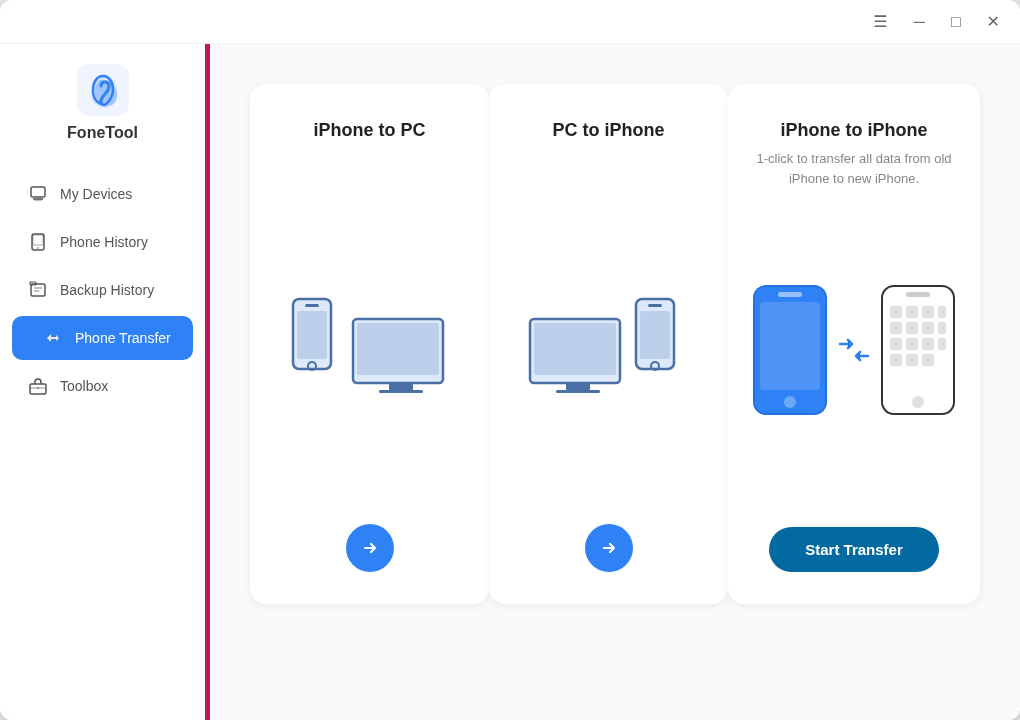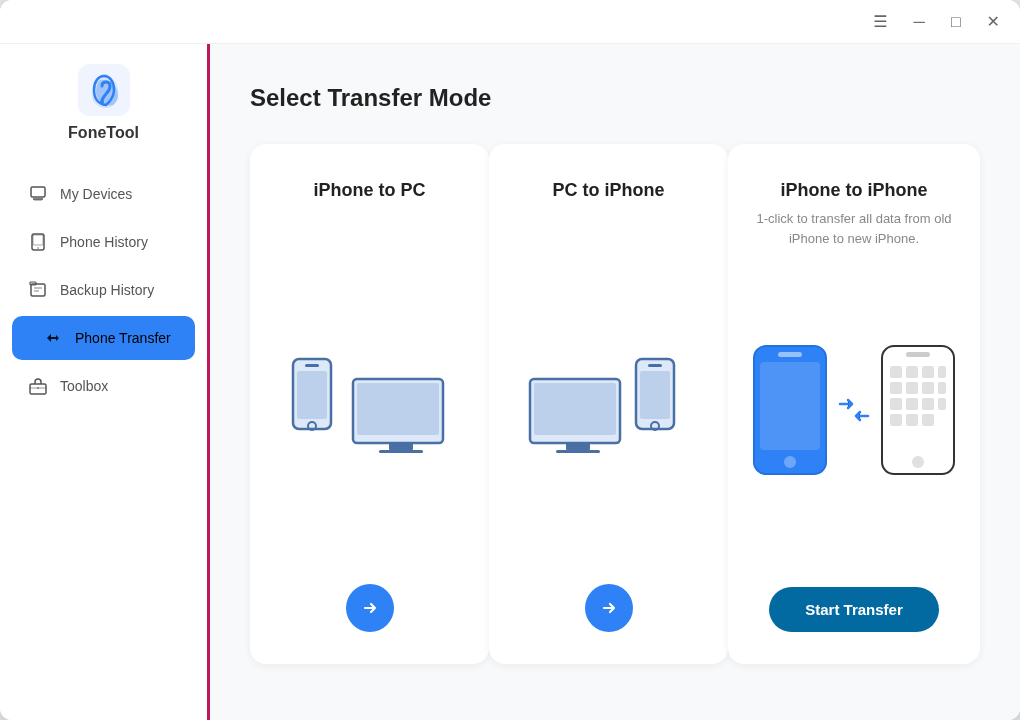--- a/index.html
+++ b/index.html
@@ -53,21 +53,21 @@
     .main-layout {
       display: flex;
       flex: 1;
       overflow: hidden;
     }
 
     
     .sidebar {
       width: 210px;
       background: #fff;
-      border-right: 3px solid #be185d;
+      border-right: 5px solid #be185d;
       display: flex;
       flex-direction: column;
       padding: 20px 0 20px;
       flex-shrink: 0;
     }
     .sidebar-logo {
       display: flex;
       flex-direction: column;
       align-items: center;
       margin-bottom: 30px;
@@ -96,21 +96,21 @@
       padding: 12px 16px;
       border-radius: 10px;
       cursor: pointer;
       color: #555;
       font-size: 14px;
       font-weight: 500;
       transition: background 0.15s;
     }
     .sidebar-item.active {
       background: #2f82f5;
-      color: #000000;
+      color: #ffffff;
       padding-left: 31px;
     }
     .sidebar-item .nav-icon {
       width: 20px;
       height: 20px;
       flex-shrink: 0;
     }
 
     
     .content {
@@ -287,21 +287,20 @@
             <path d="M7 8 V6 Q7 3 10 3 Q13 3 13 6 V8" stroke="currentColor" stroke-width="1.5"></path>
             <line x1="2" y1="12" x2="18" y2="12" stroke="currentColor" stroke-width="1.2" opacity="0.5"></line>
             <rect x="9" y="11" width="2" height="2" rx="1" fill="currentColor" opacity="0.7"></rect>
           </svg>
           <span>Toolbox</span>
         </div>
       </nav>
     </div>
 
     <div class="content">
-      <h1 class="page-title">Select Transfer Mode</h1>
 
       <div class="cards-row">
 
         <div class="transfer-card">
           <div class="card-title">iPhone to PC</div>
           <div class="card-desc"></div>
           <div class="card-illustration">
             <div class="illus-iphone-pc">
 
               <svg width="58" height="100" viewBox="0 0 58 100">

